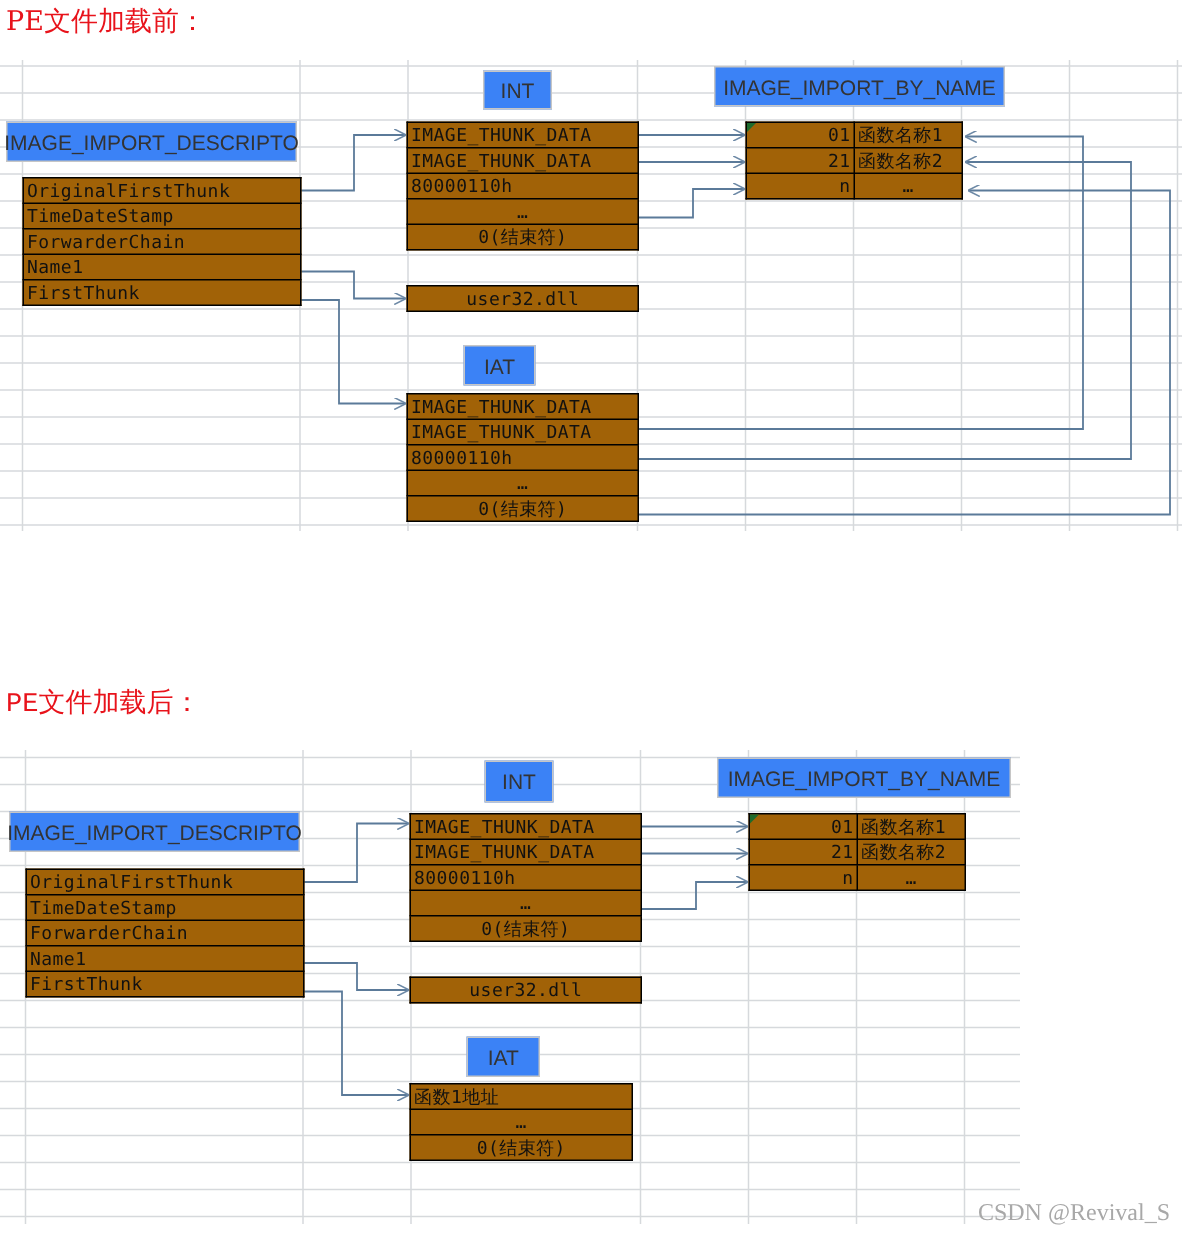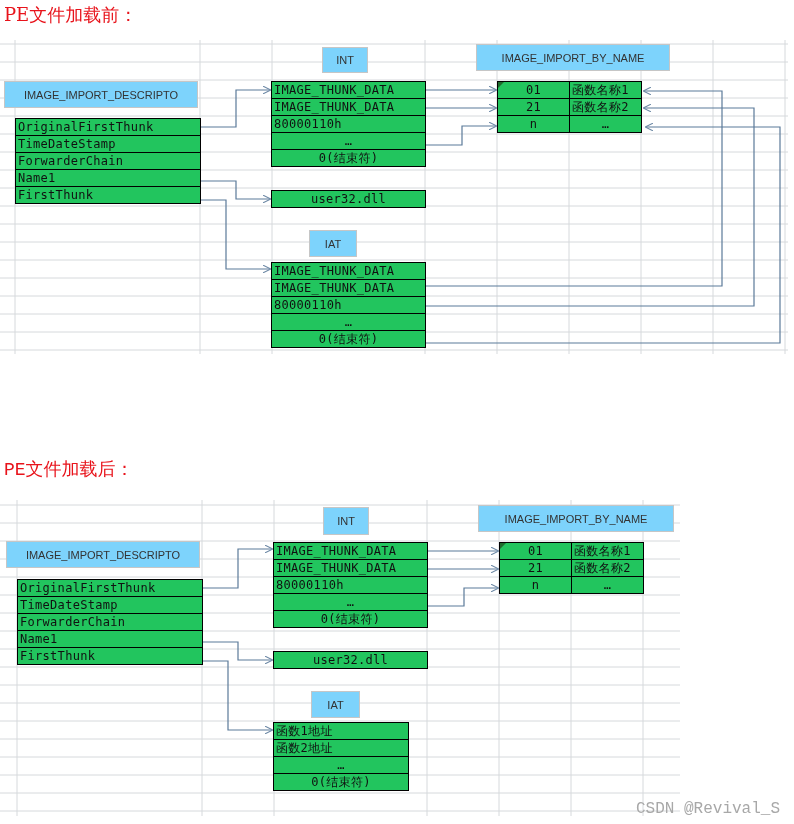--- a/index.html
+++ b/index.html
@@ -1,27 +1,27 @@
 <!DOCTYPE html>
 <html><head>
 <meta charset="utf-8">
 <style>
   html, body { margin: 0; padding: 0; background: #ffffff; }
   body { width: 794px; height: 824px; position: relative; overflow: hidden; font-family: "DejaVu Sans", sans-serif; }
   .heading { position: absolute; left: 4px; font-family: "DejaVu Serif", serif; font-size: 18px; color: #e8131b; line-height: 18px; }
   svg { position: absolute; left: 0; top: 0; }
   .grid line { stroke: #d6d9dc; stroke-width: 1; }
-  .label-box { position: absolute; background: #7dd3fc; border: 1px solid #c6c6c6; font-family: "Liberation Sans", sans-serif; font-size: 11px; color: #333; box-sizing: border-box; display: flex; align-items: center; justify-content: center; }
-  .cell-table { position: absolute; border-collapse: collapse; background: #22c55e; }
+  .label-box { position: absolute; background: #3b82f6; border: 1px solid #c6c6c6; font-family: "Liberation Sans", sans-serif; font-size: 14px; color: #333; box-sizing: border-box; display: flex; align-items: center; justify-content: center; }
+  .cell-table { position: absolute; border-collapse: collapse; background: #a16207; }
   .cell-table td { border: 1px solid #000; height: 17px; padding: 0 2px; font-family: "DejaVu Sans Mono", monospace; font-size: 12px; line-height: 16px; color: #111; white-space: nowrap; box-sizing: border-box; }
   .cell-table td.c { text-align: center; }
-  .cell-table td.r { text-align: center; margin-top: 16px; }
+  .cell-table td.r { text-align: right; margin-top: 16px; }
   .cell-table td.l { text-align: left; }
   .mono { font-family: "Liberation Mono", monospace; letter-spacing: 0.3px; }
-  .watermark { position: absolute; right: 14px; bottom: 6px; font-family: Liberation Mono, monospace; font-size: 16px; color: #a8a8a8; }
+  .watermark { position: absolute; right: 14px; bottom: 6px; font-family: Liberation Serif, serif; font-size: 16px; color: #a8a8a8; }
   .tri { position: absolute; width: 0; height: 0; border-top: 6px solid #1e6b2c; border-right: 6px solid transparent; }
 </style>
 </head>
 <body>
 
 <div class="heading" style="top:6px;">PE文件加载前：</div>
 
 <svg width="794" height="824">
   <defs>
     <marker id="arr" viewBox="0 0 10 10" refX="9" refY="5" markerWidth="8" markerHeight="8" orient="auto-start-reverse" markerUnits="userSpaceOnUse">
@@ -266,29 +266,26 @@
         <td class="l">函数名称2</td>
       </tr>
   <tr>
         <td class="r">n</td>
         <td class="c">…</td>
       </tr>
 </tbody>
   </table>
 <div class="tri" style="left:500px;top:543px;"></div>
 
-<table class="cell-table mono" style="left:273px;top:722px;width:136px;">
+<table class="cell-table mono" style="left:273px;top:722px;width:149px;">
   <tbody>
       <tr>
         <td class="l">函数1地址</td>
       </tr>
   <tr>
-        <td class="l">函数2地址</td>
-      </tr>
-  <tr>
         <td class="c">…</td>
       </tr>
   <tr>
         <td class="c">0(结束符)</td>
       </tr>
 </tbody>
   </table>
 
 <div class="watermark">CSDN @Revival_S</div>
 

